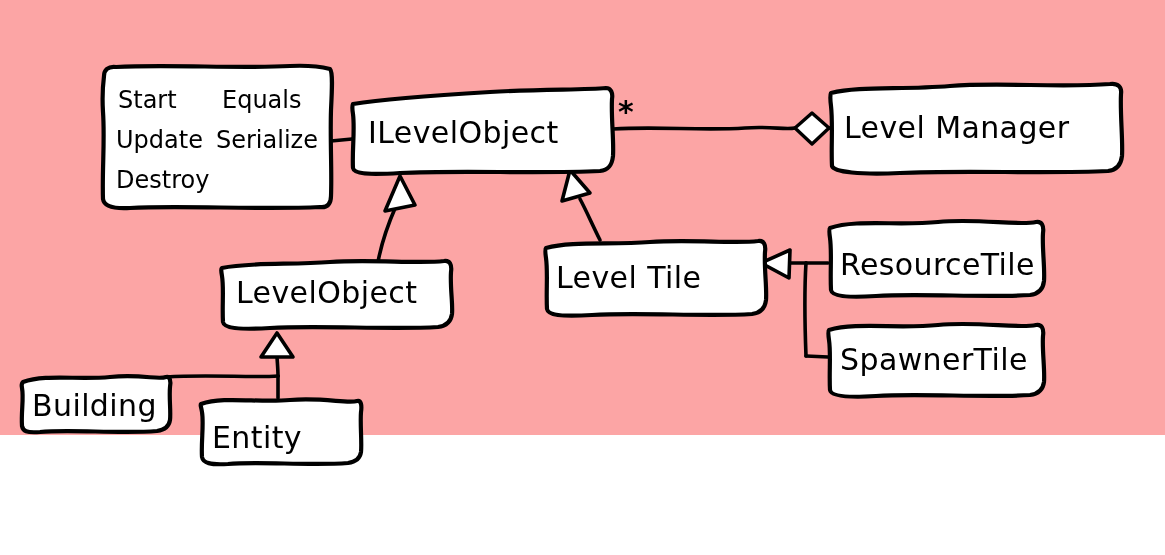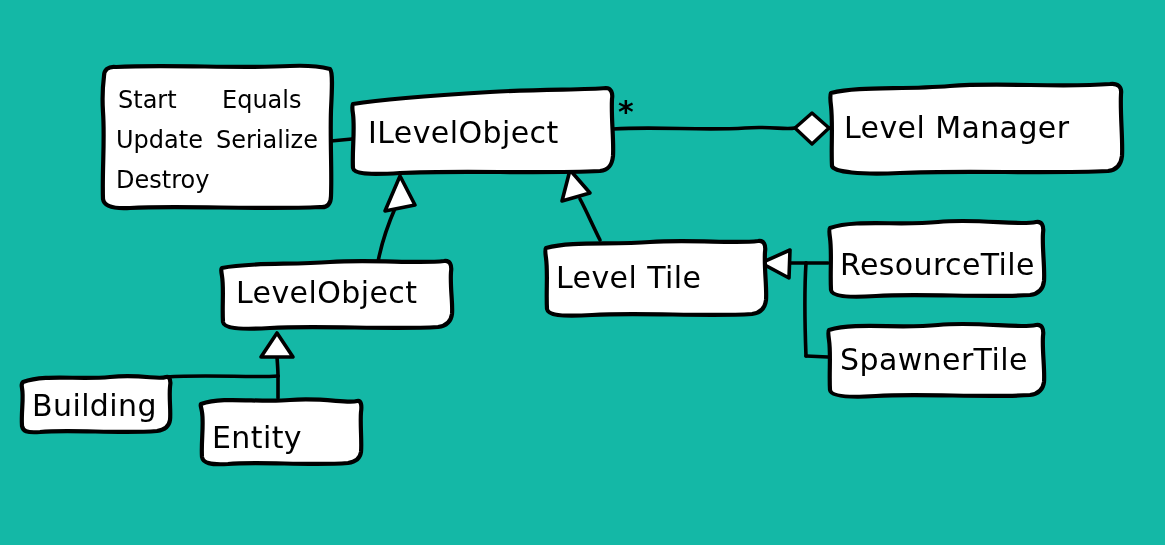--- a/index.html
+++ b/index.html
@@ -10,22 +10,22 @@
   }
   body {
     width: 1165px;
     height: 555px;
     overflow: hidden;
     font-family: "DejaVu Sans", sans-serif;
   }
   #diagram-root {
     position: relative;
     width: 1165px;
-    height: 545px;
-    background: #14b8a6;
+    height: 435px;
+    background: #fca5a5;
   }
   svg#uml-canvas {
     display: block;
     width: 1165px;
     height: 555px;
   }
   .sketch-stroke {
     fill: none;
     stroke: #000000;
     stroke-linecap: round;

